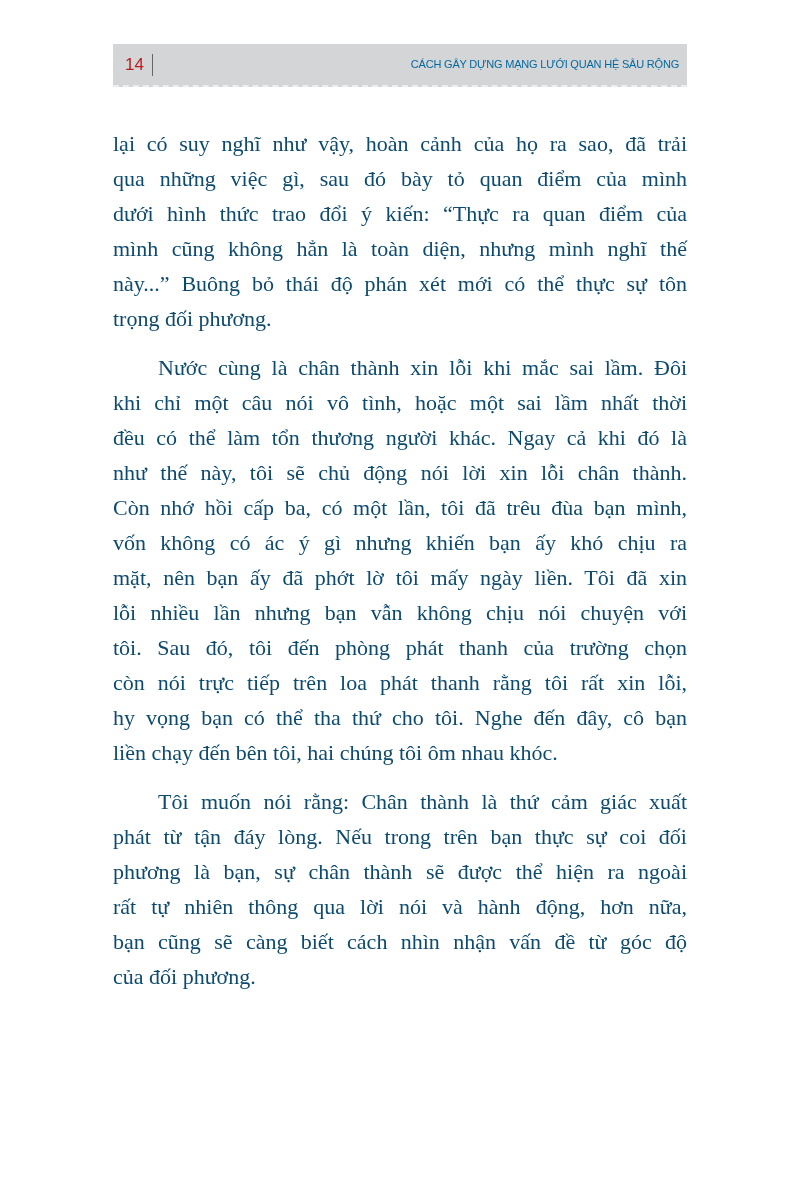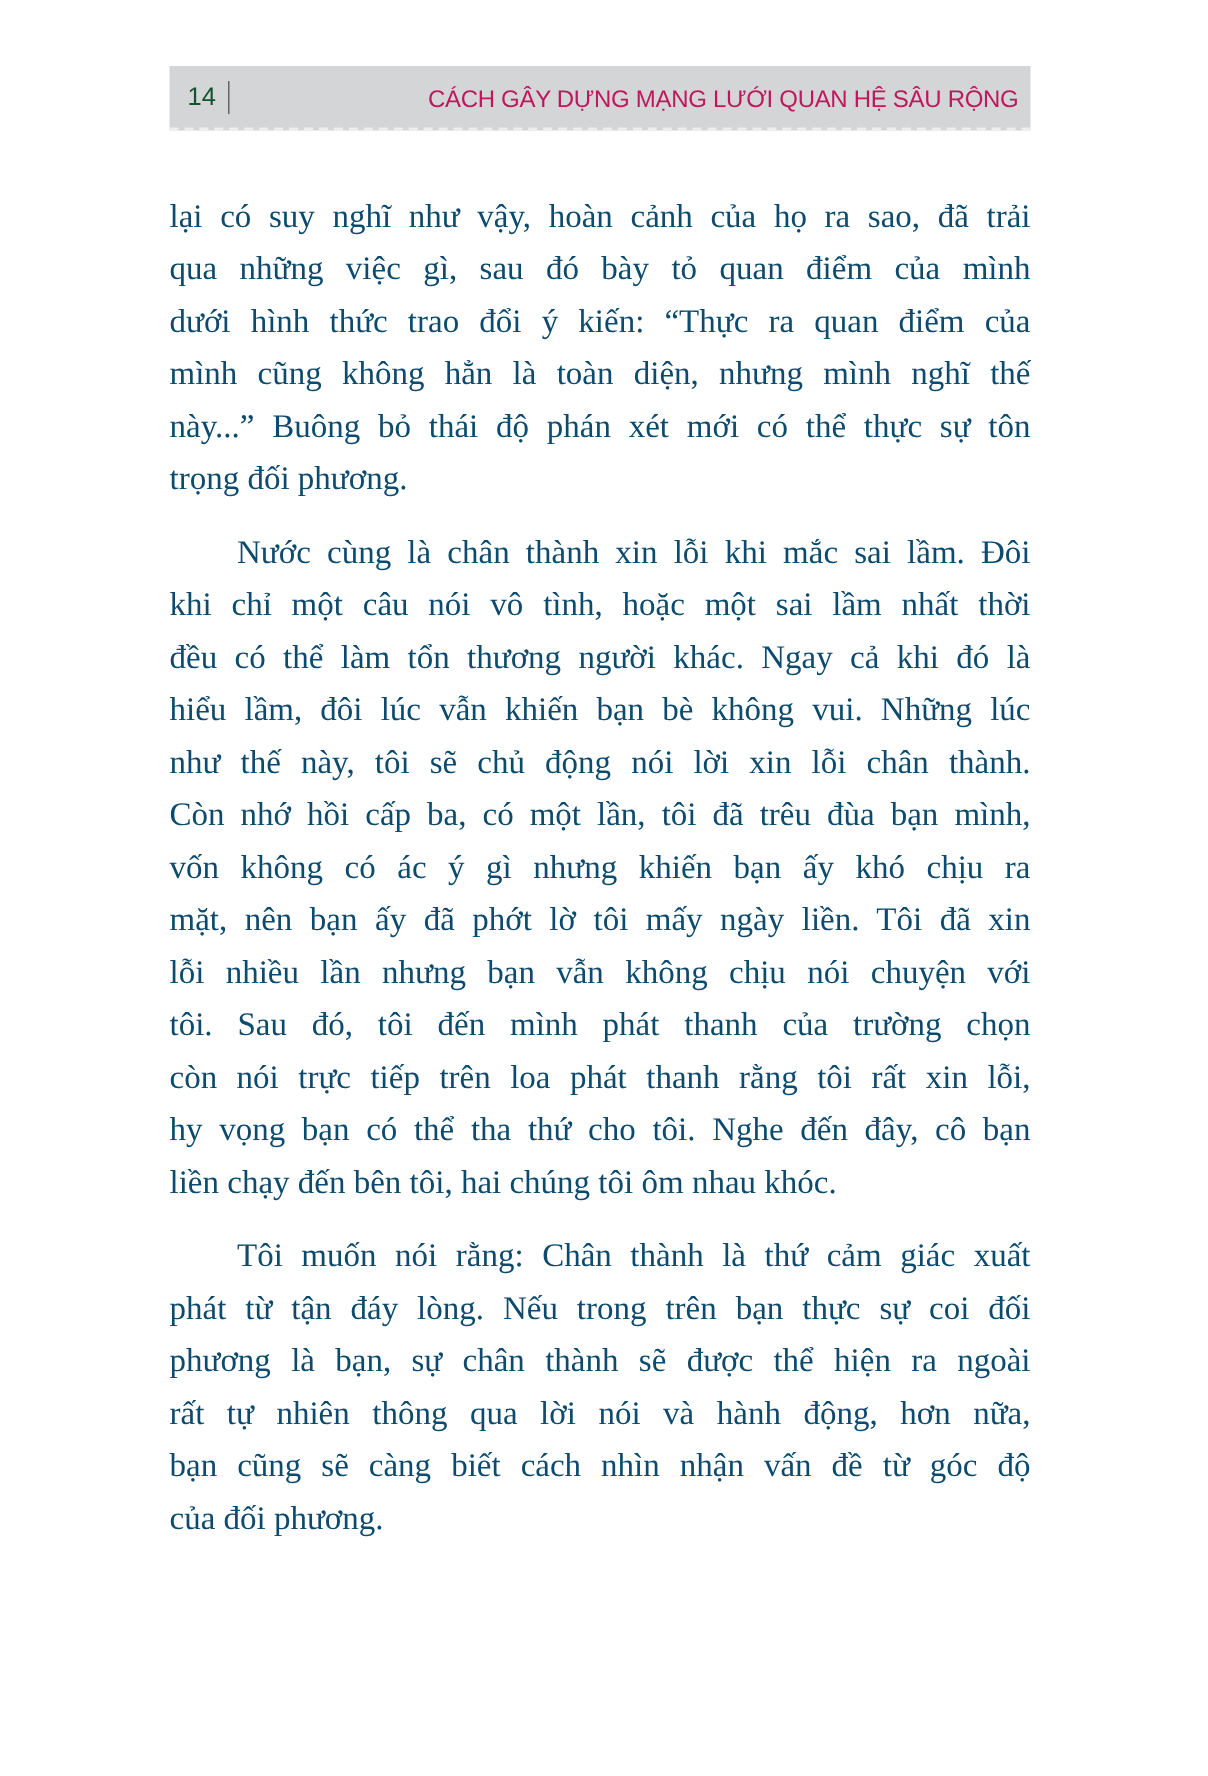--- a/index.html
+++ b/index.html
@@ -6,28 +6,28 @@
   body { width: 805px; height: 1184px; position: relative; overflow: hidden; }
   .page { position: absolute; left: 0; top: 0; width: 805px; height: 1184px; background: #fff; }
   .running-head {
     position: absolute; left: 113px; top: 44px; width: 574px; height: 43px;
     background: #d4d5d7;
     border-bottom: 2px dashed #eeeeee;
     box-sizing: border-box;
   }
   .page-number {
     position: absolute; left: 12px; top: 11px;
-    font-family: "Liberation Sans", sans-serif; font-size: 17px; color: #14532d; text-align: right;
+    font-family: "Liberation Sans", sans-serif; font-size: 17px; color: #b91c1c; text-align: right;
   }
   .head-sep {
     position: absolute; left: 39px; top: 10px; width: 1px; height: 22px; background: #666;
   }
   .book-title {
     position: absolute; right: 8px; top: 14px;
-    font-family: "Liberation Sans", sans-serif; font-size: 16px; color: #be185d;
+    font-family: "Liberation Sans", sans-serif; font-size: 11px; color: #0369a1;
     letter-spacing: -0.2px;
   }
   .body-text {
     position: absolute; left: 113px; top: 126px; width: 574px;
     font-family: "Liberation Serif", serif; font-size: 22px; line-height: 35px;
     color: #0c4a6e; text-align: justify;
   }
   .body-text p { margin: 0 0 14px 0; text-align: justify; }
   .line { display: block; text-align: justify; text-align-last: justify; white-space: nowrap; }
   .line.last { text-align-last: left; }
@@ -48,27 +48,26 @@
       <span class="line">qua những việc gì, sau đó bày tỏ quan điểm của mình</span>
       <span class="line">dưới hình thức trao đổi ý kiến: “Thực ra quan điểm của</span>
       <span class="line">mình cũng không hẳn là toàn diện, nhưng mình nghĩ thế</span>
       <span class="line">này...” Buông bỏ thái độ phán xét mới có thể thực sự tôn</span>
       <span class="line last">trọng đối phương.</span>
     </p>
     <p>
       <span class="line" style="padding-left:45px">Nước cùng là chân thành xin lỗi khi mắc sai lầm. Đôi</span>
       <span class="line">khi chỉ một câu nói vô tình, hoặc một sai lầm nhất thời</span>
       <span class="line">đều có thể làm tổn thương người khác. Ngay cả khi đó là</span>
-      <span class="line">hiểu lầm, đôi lúc vẫn khiến bạn bè không vui. Những lúc</span>
       <span class="line">như thế này, tôi sẽ chủ động nói lời xin lỗi chân thành.</span>
       <span class="line">Còn nhớ hồi cấp ba, có một lần, tôi đã trêu đùa bạn mình,</span>
       <span class="line">vốn không có ác ý gì nhưng khiến bạn ấy khó chịu ra</span>
       <span class="line">mặt, nên bạn ấy đã phớt lờ tôi mấy ngày liền. Tôi đã xin</span>
       <span class="line">lỗi nhiều lần nhưng bạn vẫn không chịu nói chuyện với</span>
-      <span class="line">tôi. Sau đó, tôi đến mình phát thanh của trường chọn</span>
+      <span class="line">tôi. Sau đó, tôi đến phòng phát thanh của trường chọn</span>
       <span class="line">còn nói trực tiếp trên loa phát thanh rằng tôi rất xin lỗi,</span>
       <span class="line">hy vọng bạn có thể tha thứ cho tôi. Nghe đến đây, cô bạn</span>
       <span class="line last">liền chạy đến bên tôi, hai chúng tôi ôm nhau khóc.</span>
     </p>
     <p>
       <span class="line" style="padding-left:45px">Tôi muốn nói rằng: Chân thành là thứ cảm giác xuất</span>
       <span class="line">phát từ tận đáy lòng. Nếu trong trên bạn thực sự coi đối</span>
       <span class="line">phương là bạn, sự chân thành sẽ được thể hiện ra ngoài</span>
       <span class="line">rất tự nhiên thông qua lời nói và hành động, hơn nữa,</span>
       <span class="line">bạn cũng sẽ càng biết cách nhìn nhận vấn đề từ góc độ</span>

